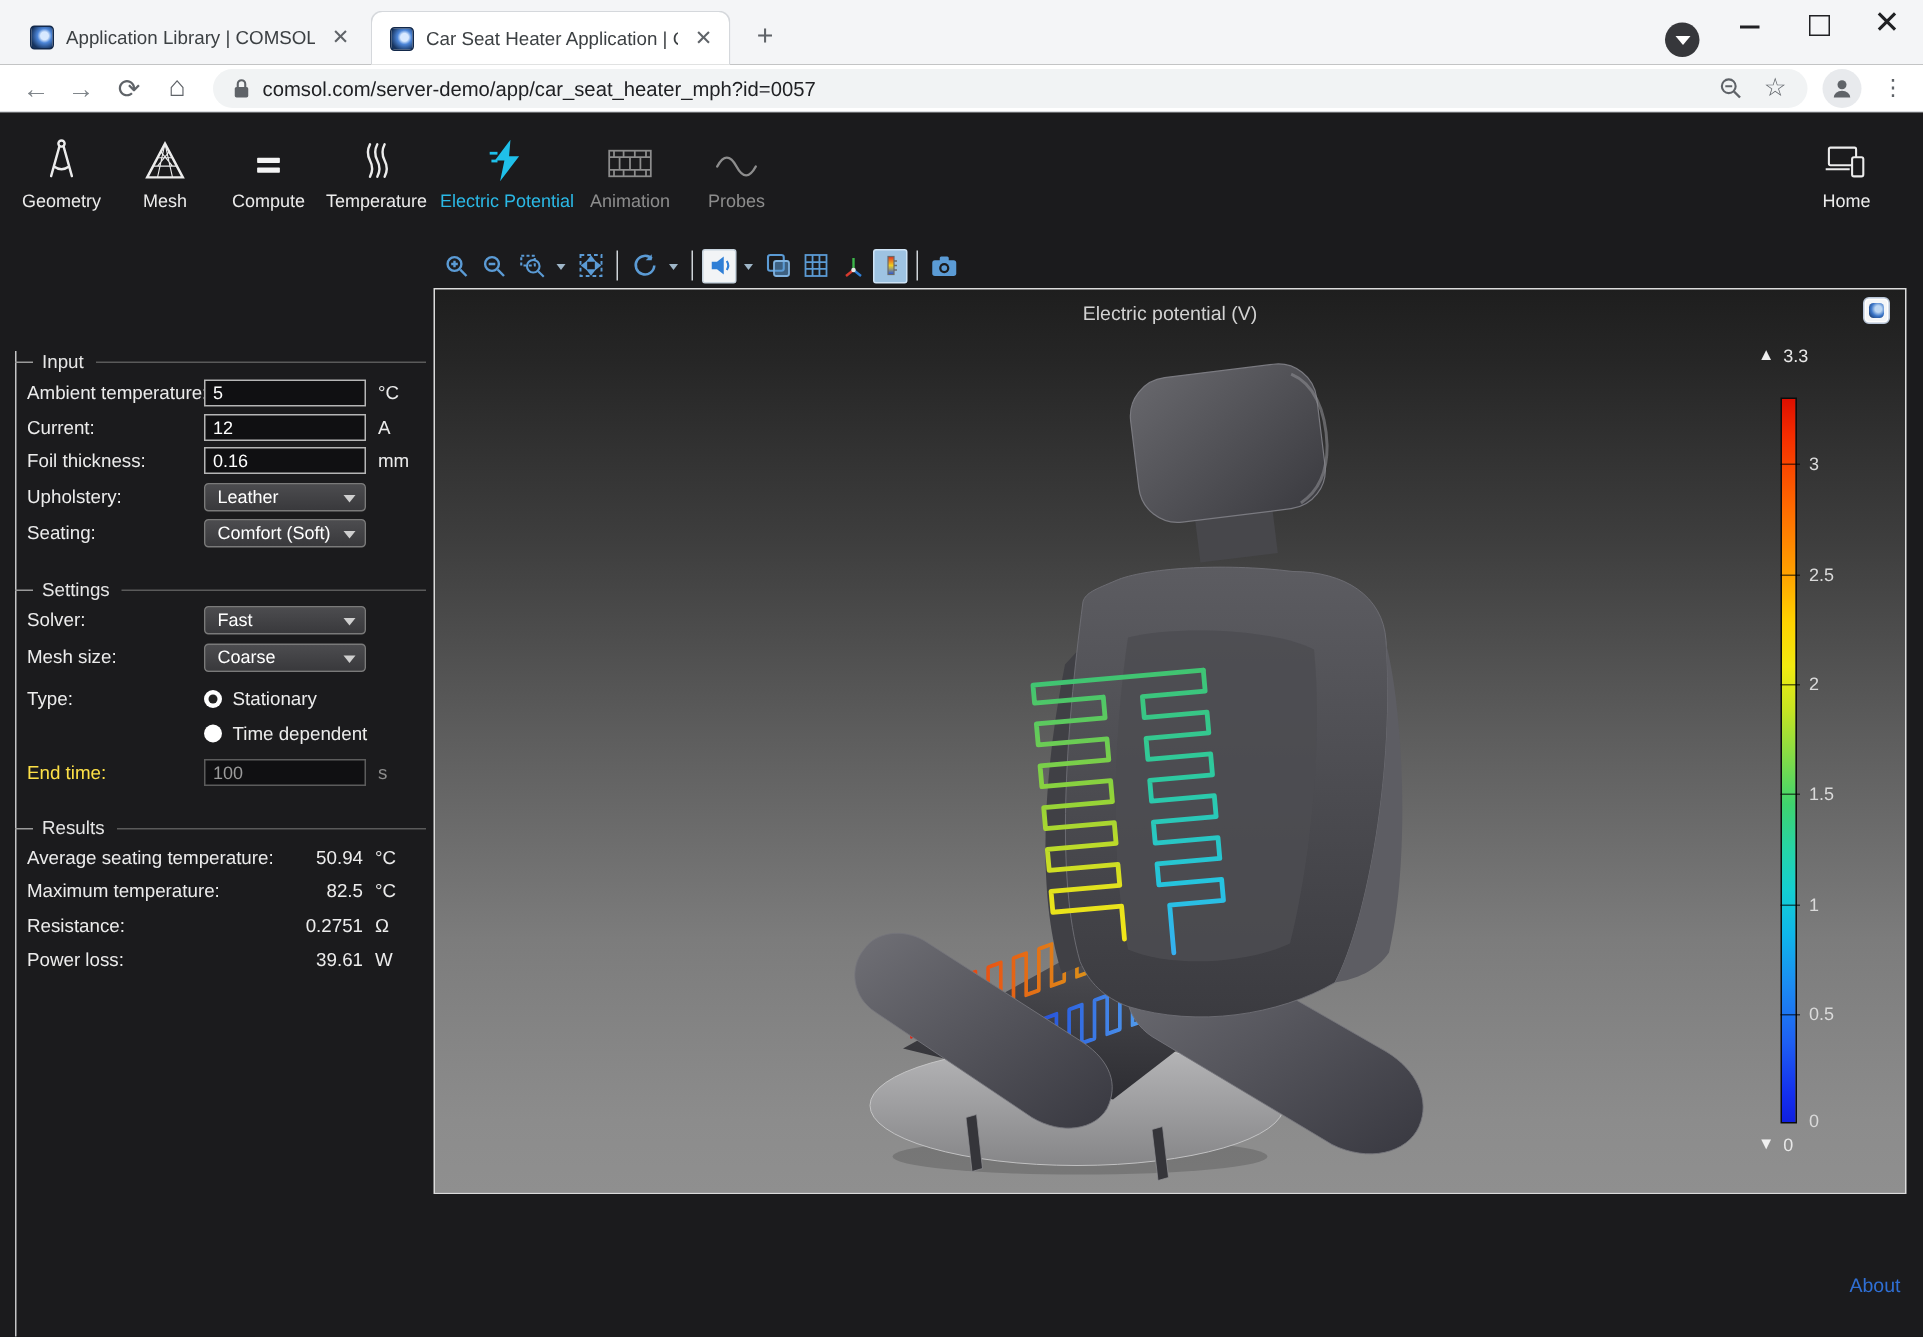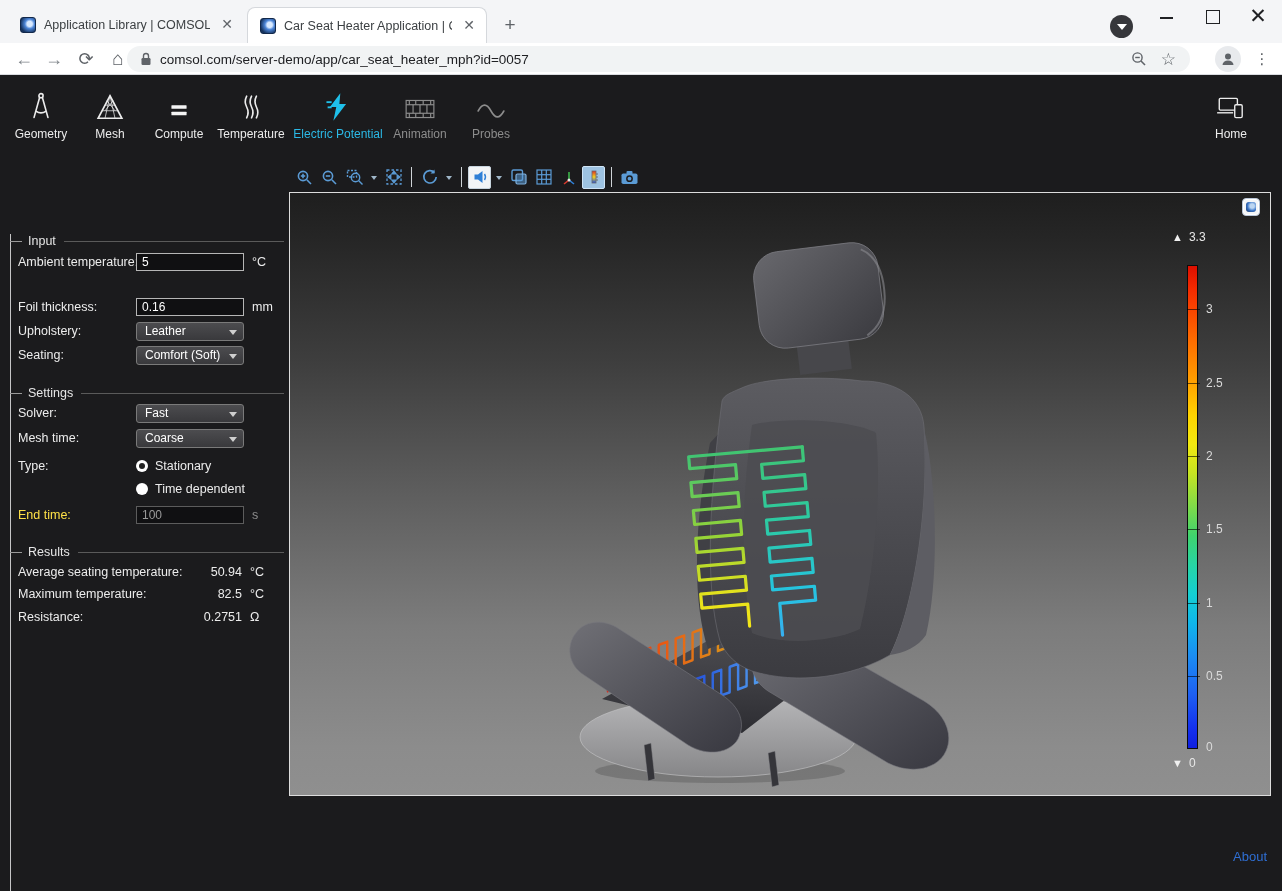--- a/index.html
+++ b/index.html
@@ -19,21 +19,21 @@
   .newtab { position:absolute; left:497px; top:13px; width:26px; height:26px; text-align:center; line-height:24px; font-size:19px; color:#5f6368; }
   .update-badge { position:absolute; left:1110px; top:15px; width:23px; height:23px; border-radius:50%; background:#36373b; }
   .update-badge:after { content:""; position:absolute; left:6.5px; top:9px; border:5px solid transparent; border-top:6px solid #fff; }
   .win-btn { position:absolute; top:0; width:44px; height:34px; color:#202124; }
   .win-min { left:1144px; } .win-min:after { content:""; position:absolute; left:16px; top:17px; width:13px; height:2px; background:#202124; }
   .win-max { left:1190px; } .win-max:after { content:""; position:absolute; left:16px; top:10px; width:12px; height:12px; border:1.6px solid #202124; }
   .win-close { left:1236px; font-size:21px; text-align:center; line-height:32px; font-weight:300; }
 
   .addressbar { position:absolute; left:0; top:43px; width:1282px; height:32px; background:#ffffff; border-bottom:1px solid #dadce0; }
   .nav-ico { position:absolute; top:45px; width:28px; height:28px; text-align:center; line-height:28px; font-size:18px; color:#80868b; }
-  .omnibox { position:absolute; left:127px; top:46px; width:1063px; height:26px; background:#f1f3f4; border-radius:13px; display:flex; align-items:center; }
+  .omnibox { position:absolute; left:142px; top:46px; width:1063px; height:26px; background:#f1f3f4; border-radius:13px; display:flex; align-items:center; }
   .omnibox .url { font-size:13.5px; color:#202124; margin-left:8px; flex:1; }
   .omni-right { display:flex; align-items:center; gap:14px; margin-right:14px; }
   .avatar { position:absolute; left:1215px; top:46px; width:26px; height:26px; border-radius:50%; background:#e8eaed; display:flex; align-items:center; justify-content:center; }
   .kebab { position:absolute; left:1252px; top:45px; width:20px; height:28px; color:#5f6368; font-size:15px; text-align:center; line-height:28px; letter-spacing:0; }
 
   
   .app { position:absolute; left:0; top:75px; width:1282px; height:816px; background:#1b1b1d; }
   .ribbon-btn { position:absolute; top:11px; height:62px; display:flex; flex-direction:column; align-items:center; justify-content:flex-start; }
   .ribbon-btn .ric { height:36px; display:flex; align-items:flex-end; }
   .ribbon-btn .rlabel { font-size:12px; color:#ececec; margin-top:5px; white-space:nowrap; }
@@ -252,20 +252,25 @@
       <div class="sec-header" style="top:82px;">
         <span class="dash"></span>
           <span class="stitle">Input</span>
           <span class="line"></span>
       </div>
       <div class="f-row" style="top:101px;">
         <span class="f-label">Ambient temperature:</span>
         <input class="f-input" value="5" style="">
         <span class="f-unit">°C</span>
       </div>
+      <div class="f-row" style="top:124px;">
+        <span class="f-label">Current:</span>
+        <input class="f-input" value="12" style="">
+        <span class="f-unit">A</span>
+      </div>
       <div class="f-row" style="top:146px;">
         <span class="f-label">Foil thickness:</span>
         <input class="f-input" value="0.16" style="">
         <span class="f-unit">mm</span>
       </div>
       <div class="f-row" style="top:194px;">
         <span class="f-label">Seating:</span>
         <div class="f-select">
           <span>Comfort (Soft)</span>
           <span class="sel-arrow"></span>
@@ -285,21 +290,21 @@
           <span class="line"></span>
       </div>
       <div class="f-row" style="top:252px;">
         <span class="f-label">Solver:</span>
         <div class="f-select">
           <span>Fast</span>
           <span class="sel-arrow"></span>
         </div>
       </div>
       <div class="f-row" style="top:277px;">
-        <span class="f-label">Mesh time:</span>
+        <span class="f-label">Mesh size:</span>
         <div class="f-select">
           <span>Coarse</span>
           <span class="sel-arrow"></span>
         </div>
       </div>
       <div class="f-row" style="top:305px;">
         <span class="f-label">Type:</span>
         <div class="radio selected" style="top:1px;">
           <span class="rdot"></span>
           <span>Stationary</span>
@@ -329,20 +334,25 @@
       </div>
       <div class="r-row" style="top:434px;">
         <span class="r-label">Maximum temperature:</span>
         <span class="r-value">82.5</span>
         <span class="r-unit">°C</span>
       </div>
       <div class="r-row" style="top:457px;">
         <span class="r-label">Resistance:</span>
         <span class="r-value">0.2751</span>
         <span class="r-unit">Ω</span>
+      </div>
+      <div class="r-row" style="top:480px;">
+        <span class="r-label">Power loss:</span>
+        <span class="r-value">39.61</span>
+        <span class="r-unit">W</span>
       </div>
     </div>
 
     <div class="plot-toolbar">
       <div class="pt-btn">
         <svg width="17" height="17" viewBox="0 0 17 17">
             <g stroke="#5b9bd5" stroke-width="1.6" fill="none">
               <circle cx="7" cy="7" r="4.6"></circle>
               <line x1="10.8" y1="10.8" x2="15" y2="15"></line>
               <line x1="4.8" y1="7" x2="9.2" y2="7"></line>
@@ -443,20 +453,21 @@
         <svg width="19" height="17" viewBox="0 0 19 17">
             <rect x="1.5" y="4.5" width="16" height="10.5" rx="1.8" fill="#5b9bd5"></rect>
             <rect x="6.5" y="2" width="6" height="3.5" rx="1" fill="#5b9bd5"></rect>
             <circle cx="9.5" cy="9.7" r="3.4" fill="#1b1b1d"></circle>
             <circle cx="9.5" cy="9.7" r="1.9" fill="#5b9bd5"></circle>
           </svg>
       </div>
     </div>
 
     <div class="plot-canvas">
+      <div class="plot-title">Electric potential (V)</div>
       <div class="comsol-logo"></div>
 
       <svg width="982" height="604" viewBox="0 0 982 604" style="position:absolute; left:0; top:0;">
         <defs>
           <linearGradient id="gHead" x1="0" y1="0" x2="1" y2="1">
               <stop offset="0" stop-color="#68686d"></stop>
               <stop offset="1" stop-color="#3a3a3f"></stop>
             </linearGradient>
           <linearGradient id="gBack" x1="0" y1="0" x2="0" y2="1">
               <stop offset="0" stop-color="#5c5c61"></stop>

